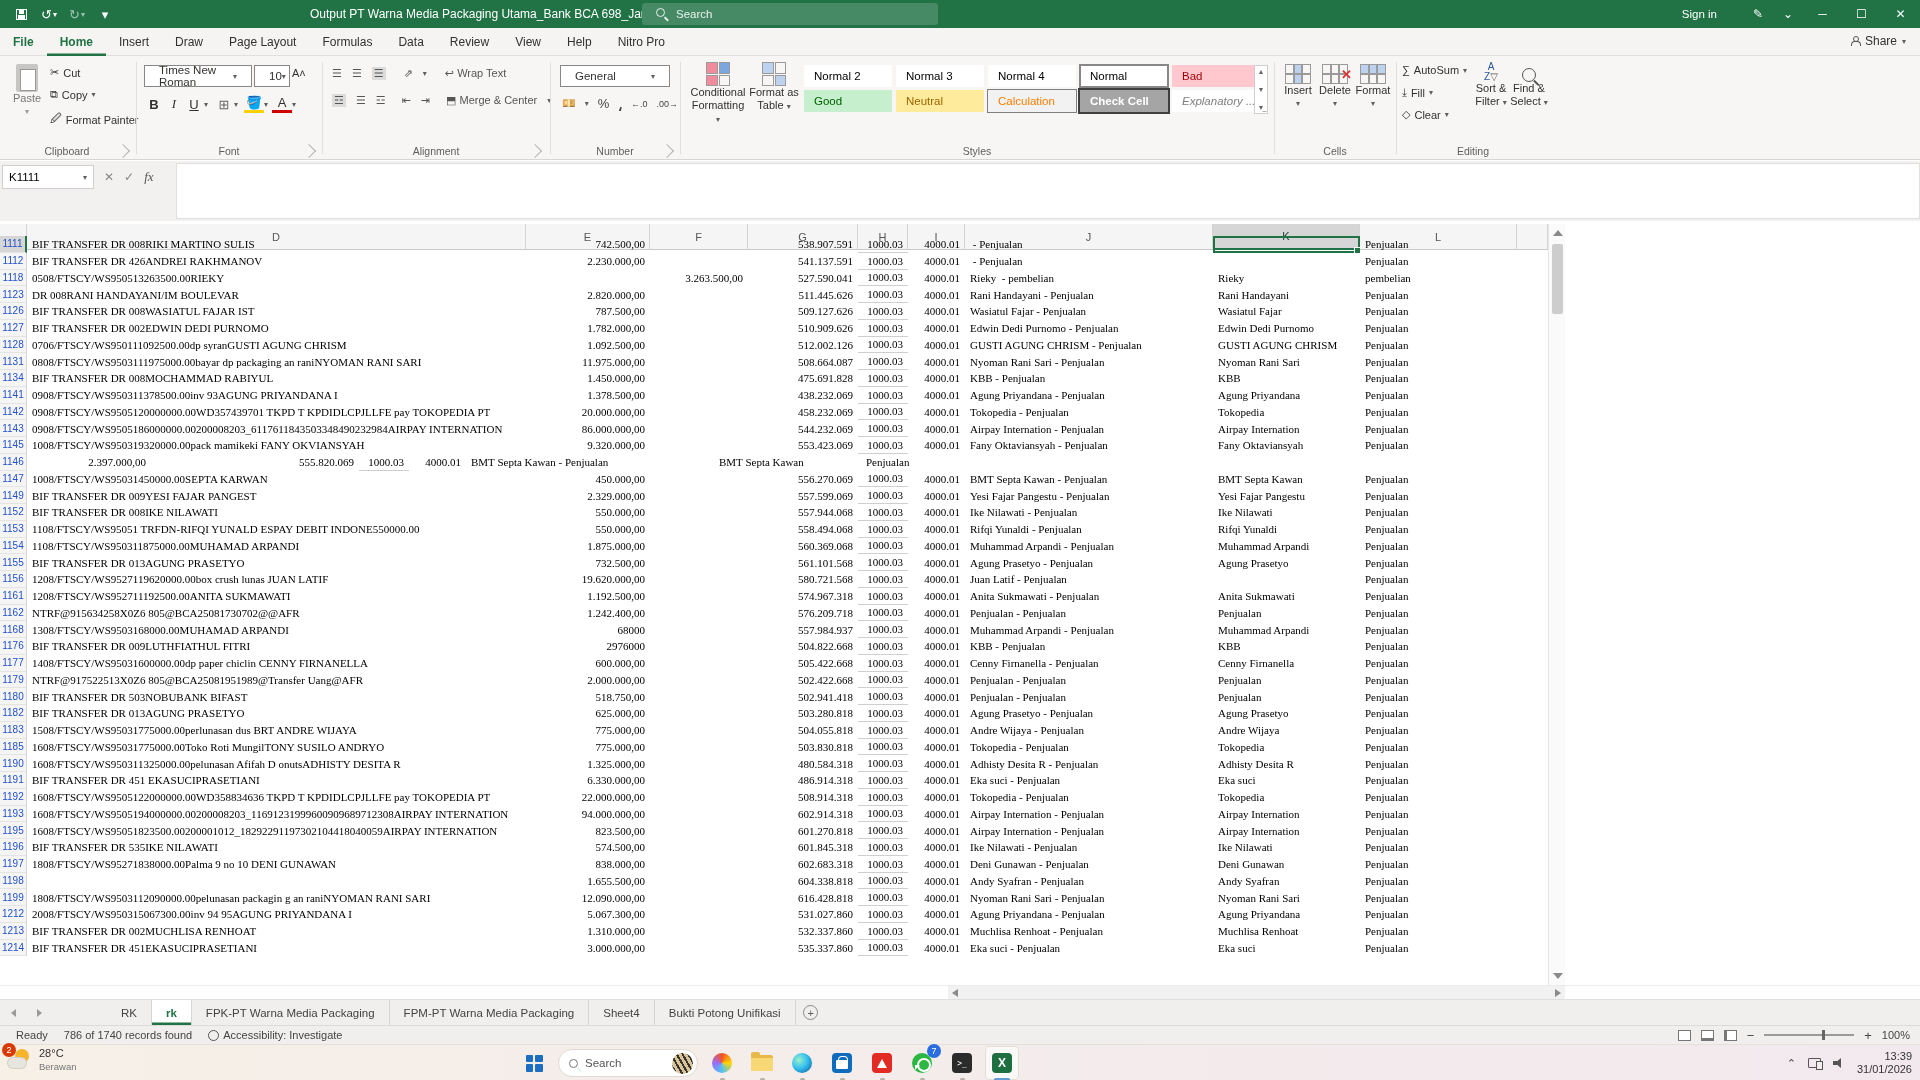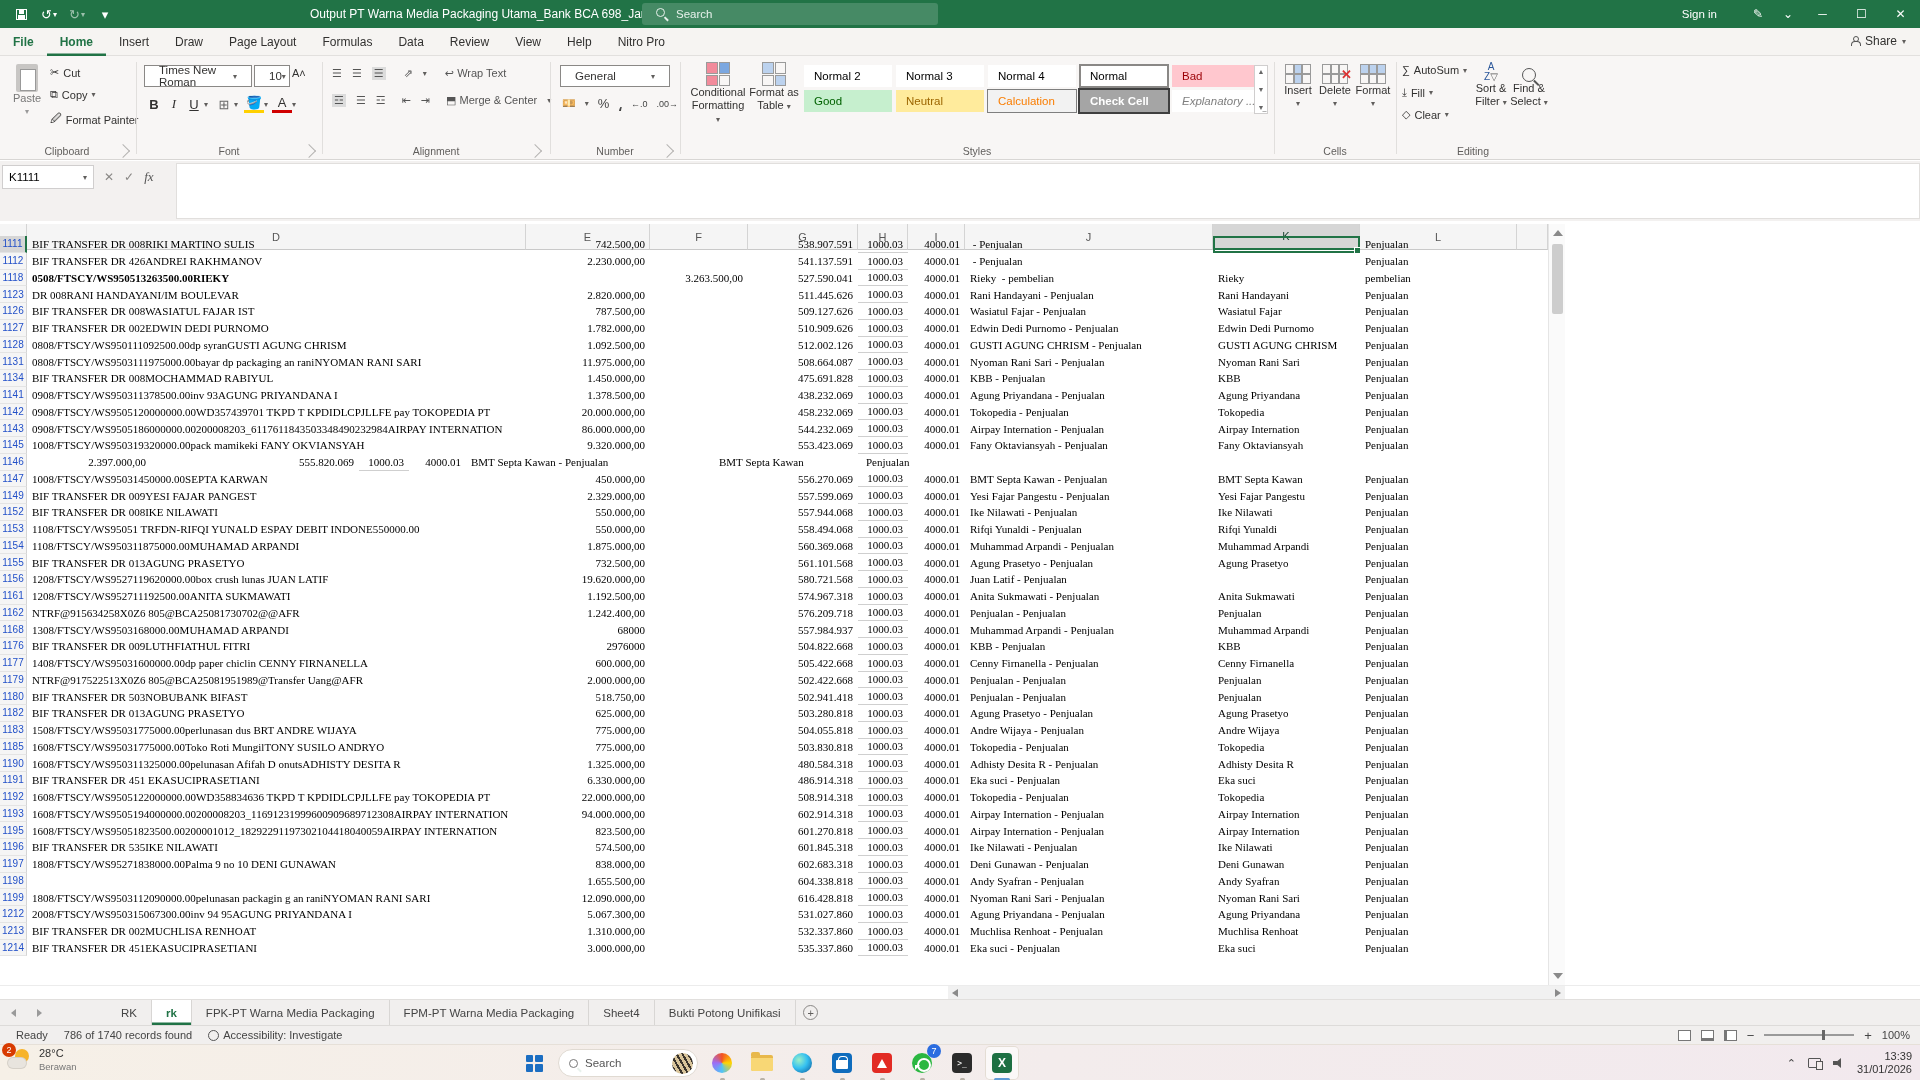--- a/index.html
+++ b/index.html
@@ -436,21 +436,21 @@
           <div class="cell num" style="width: 98px;"></div>
           <div class="cell num" style="width: 110px;">541.137.591</div>
           <div class="cell num hul" style="width: 50px;">1000.03</div>
           <div class="cell num" style="width: 57px;">4000.01</div>
           <div class="cell txt" style="width: 248px;"> - Penjualan</div>
           <div class="cell txt" style="width: 147px;"></div>
           <div class="cell txt" style="width: 157px;">Penjualan</div>
         </div>
         <div class="grow">
           <div class="rhead" style="width: 27px;">1118</div>
-          <div class="cell txt" style="width: 499px; font-weight: bold;">0508/FTSCY/WS950513263500.00RIEKY</div>
+          <div class="cell txt" style="width: 499px;">0508/FTSCY/WS950513263500.00RIEKY</div>
           <div class="cell num" style="width: 124px;"></div>
           <div class="cell num" style="width: 98px;">3.263.500,00</div>
           <div class="cell num" style="width: 110px;">527.590.041</div>
           <div class="cell num hul" style="width: 50px;">1000.03</div>
           <div class="cell num" style="width: 57px;">4000.01</div>
           <div class="cell txt" style="width: 248px;">Rieky  - pembelian</div>
           <div class="cell txt" style="width: 147px;">Rieky</div>
           <div class="cell txt" style="width: 157px;">pembelian</div>
         </div>
         <div class="grow">
@@ -484,21 +484,21 @@
           <div class="cell num" style="width: 98px;"></div>
           <div class="cell num" style="width: 110px;">510.909.626</div>
           <div class="cell num hul" style="width: 50px;">1000.03</div>
           <div class="cell num" style="width: 57px;">4000.01</div>
           <div class="cell txt" style="width: 248px;">Edwin Dedi Purnomo - Penjualan</div>
           <div class="cell txt" style="width: 147px;">Edwin Dedi Purnomo</div>
           <div class="cell txt" style="width: 157px;">Penjualan</div>
         </div>
         <div class="grow">
           <div class="rhead" style="width: 27px;">1128</div>
-          <div class="cell txt" style="width: 499px;">0808/FTSCY/WS950111092500.00dp syranGUSTI AGUNG CHRISM</div>
+          <div class="cell txt" style="width: 499px;">0706/FTSCY/WS950111092500.00dp syranGUSTI AGUNG CHRISM</div>
           <div class="cell num" style="width: 124px;">1.092.500,00</div>
           <div class="cell num" style="width: 98px;"></div>
           <div class="cell num" style="width: 110px;">512.002.126</div>
           <div class="cell num hul" style="width: 50px;">1000.03</div>
           <div class="cell num" style="width: 57px;">4000.01</div>
           <div class="cell txt" style="width: 248px;">GUSTI AGUNG CHRISM - Penjualan</div>
           <div class="cell txt" style="width: 147px;">GUSTI AGUNG CHRISM</div>
           <div class="cell txt" style="width: 157px;">Penjualan</div>
         </div>
         <div class="grow">

